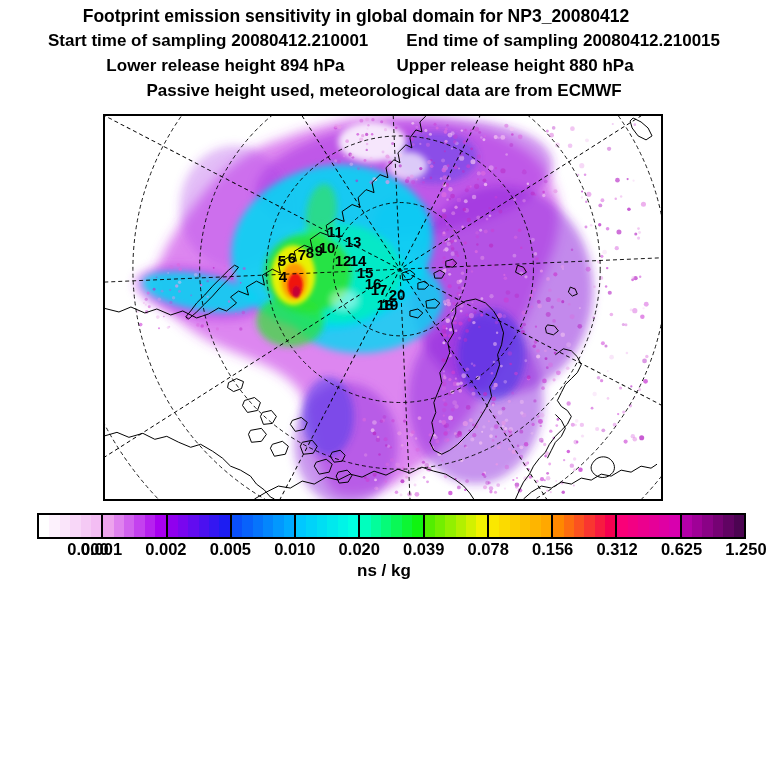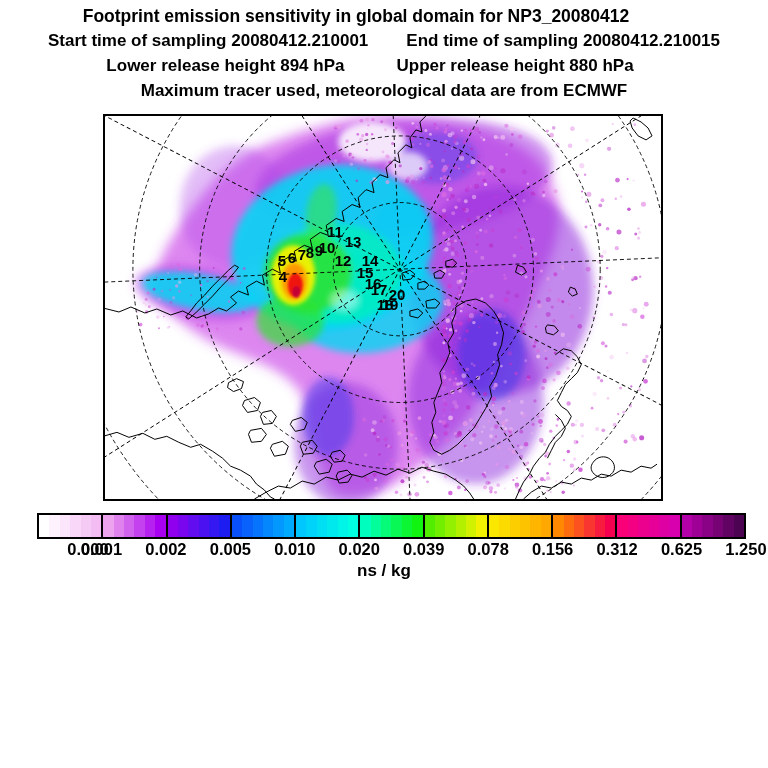--- a/index.html
+++ b/index.html
@@ -32,21 +32,21 @@
 
   <div class="hline t1">Footprint emission sensitivity in global domain for NP3_20080412</div>
   <div class="hline t2">
     <span>Start time of sampling 20080412.210001</span>
     <span>End time of sampling 20080412.210015</span>
   </div>
   <div class="hline t3">
     <span>Lower release height  894 hPa</span>
     <span>Upper release height  880 hPa</span>
   </div>
-  <div class="hline t4">Maximum tracer used, meteorological data are from ECMWF</div>
+  <div class="hline t4">Passive height used, meteorological data are from ECMWF</div>
 
   <div class="map">
     <svg viewBox="0 0 558 385" preserveAspectRatio="none">
       <defs>
         <clipPath id="mapclip">
             <rect x="0" y="0" width="558" height="385"></rect>
           </clipPath>
         <filter id="b6" x="-40%" y="-40%" width="180%" height="180%">
             <feGaussianBlur stdDeviation="6"></feGaussianBlur>
           </filter>
@@ -864,21 +864,21 @@
         <span style="left: 178px; top: 160px;">4</span>
         <span style="left: 177px; top: 144px;">5</span>
         <span style="left: 187px; top: 141px;">6</span>
         <span style="left: 197px; top: 138px;">7</span>
         <span style="left: 205px; top: 136px;">8</span>
         <span style="left: 214px; top: 134px;">9</span>
         <span style="left: 222px; top: 131px;">10</span>
         <span style="left: 230px; top: 115px;">11</span>
         <span style="left: 238px; top: 144px;">12</span>
         <span style="left: 248px; top: 125px;">13</span>
-        <span style="left: 253px; top: 144px; padding-left: 24px;">14</span>
+        <span style="left: 253px; top: 144px;">14</span>
         <span style="left: 260px; top: 156px;">15</span>
         <span style="left: 268px; top: 167px;">16</span>
         <span style="left: 274px; top: 173px;">17</span>
         <span style="left: 280px; top: 188px;">18</span>
         <span style="left: 285px; top: 188px;">19</span>
         <span style="left: 292px; top: 178px;">20</span>
       </div>
   </div>
 
   <div id="colorbar">

